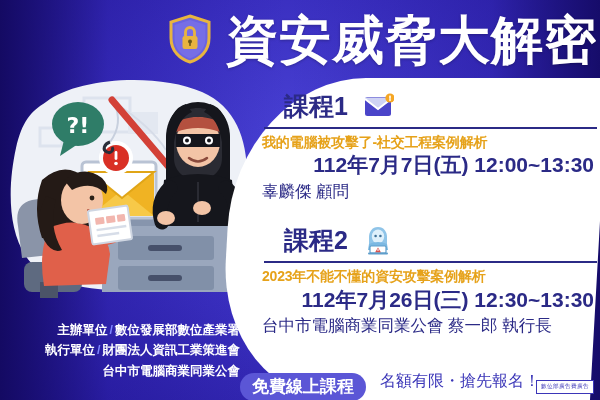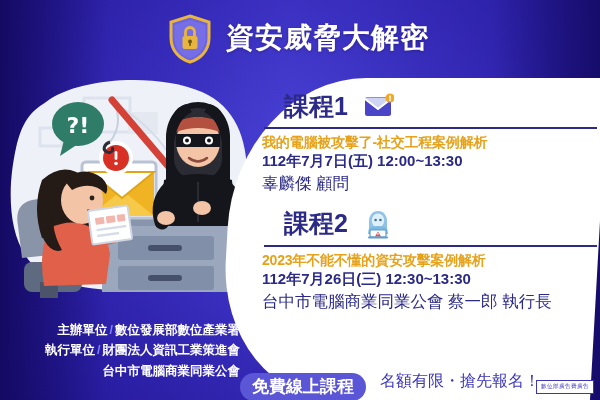--- a/index.html
+++ b/index.html
@@ -38,24 +38,23 @@
   }
 
   
   .header{
     position:absolute; left:0; top:0; width:600px; height:80px;
     display:flex; align-items:center; z-index:6;
     padding-left:168px;
   }
   .shield-wrap{ width:44px; height:50px; flex:0 0 auto; margin-right:14px; margin-top:-2px;}
   .title{
-    color:#ffffff; font-size:28px; font-weight:bold; letter-spacing:1px;
+    color:#ffffff; font-size:52px; font-weight:bold; letter-spacing:1px;
     line-height:1; white-space:nowrap;
     text-shadow:0 1px 3px rgba(0,0,0,.25);
-    font-family:Liberation Mono, monospace;
   }
 
   
   .illus{
     position:absolute; left:6px; top:76px; width:246px; height:222px; z-index:2;
   }
 
   
   .course{ position:relative; }
   .course-head{
@@ -67,28 +66,29 @@
   .course-icon{ width:30px; height:26px; flex:0 0 auto; }
   .course-icon.hacker{ width:28px; height:30px; }
   .rule{
     height:2px; background:#2b2a86; margin:3px 0 4px 2px; width:333px;
   }
   .c-title{
     font-size:14px; font-weight:bold; color:#e6a21a; line-height:1.32;
     white-space:nowrap; letter-spacing:-.2px;
   }
   .c-date{
-    font-size:15px; font-weight:bold; color:#2b2a86; line-height:1.35;
+    font-size:21px; font-weight:bold; color:#2b2a86; line-height:1.35;
     white-space:nowrap;
+    text-align:right;
   }
   .c-speaker{
     font-size:16.5px; font-weight:normal; color:#2b2a86; line-height:1.35;
     white-space:nowrap;
   }
-  .course2{ margin-top:12px; }
+  .course2{ margin-top:20px; }
 
   
   .org{
     position:absolute; left:0; top:296px; width:248px; z-index:5;
     color:#ffffff; font-size:12.5px; font-weight:bold; line-height:1.62;
     text-align:right; padding-right:8px;margin-top:24px;
   }
   .org-row{ white-space:nowrap; }
   .slash{ color:#7f86ff; font-weight:bold; padding:0 2px; }
 

